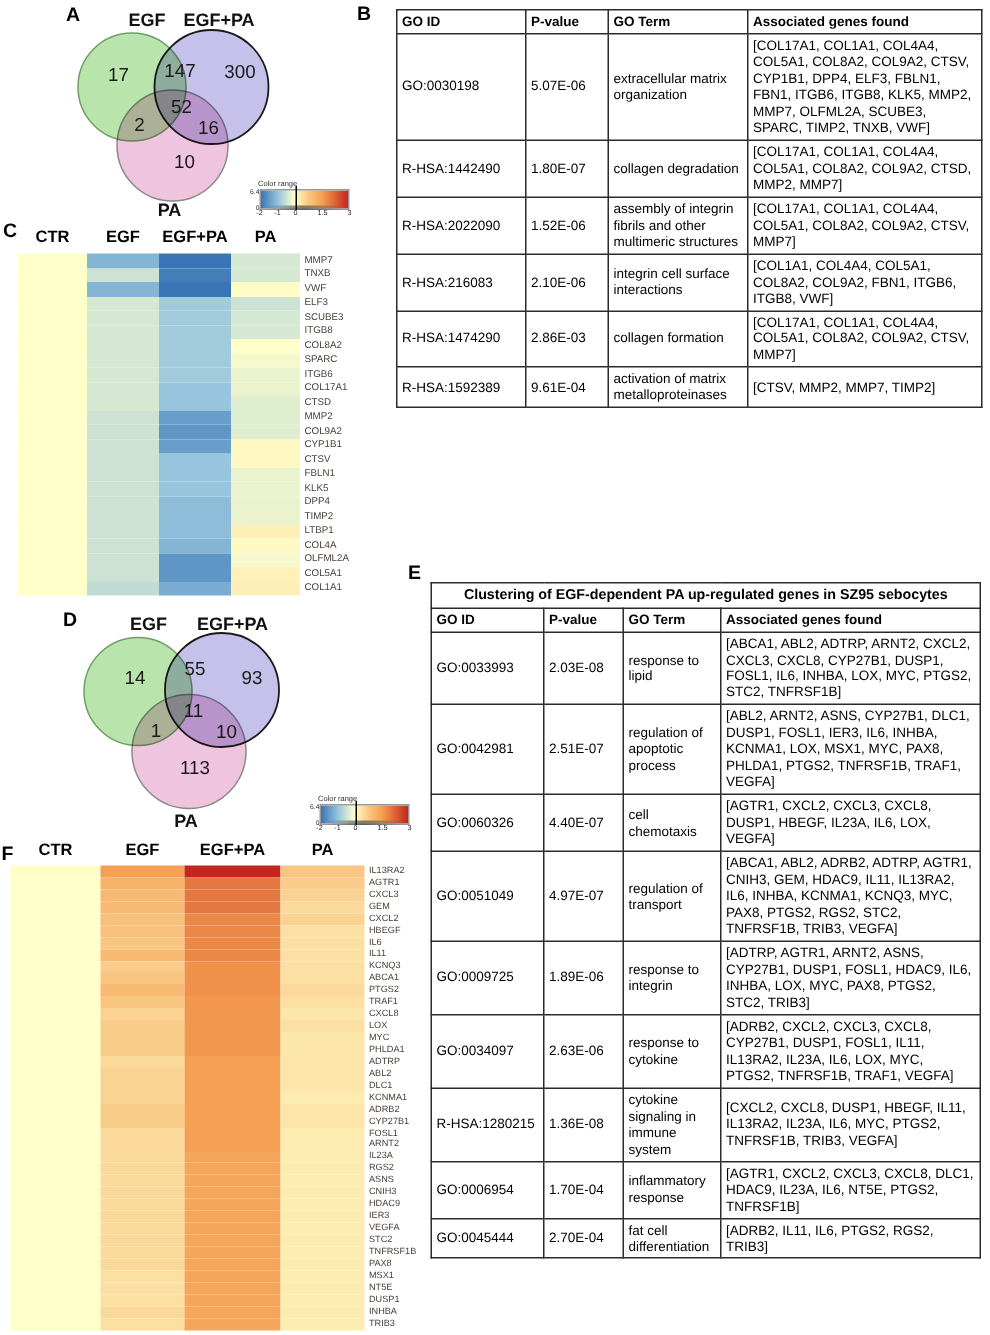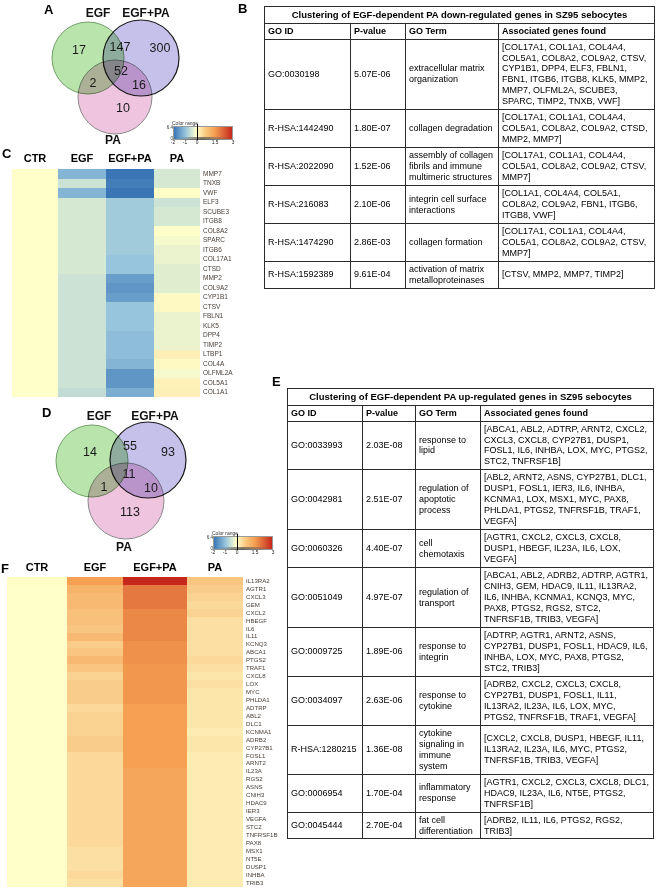--- a/index.html
+++ b/index.html
@@ -594,44 +594,41 @@
 
   <table id="table-b" class="gotable" style="left:264px;top:6px;width:390px">
     <colgroup>
         <col style="width:86px">
         <col style="width:55px">
         <col style="width:93px">
         <col style="width:156px">
       </colgroup>
     <tbody>
         <tr>
-          <td colspan="4" class="t-title">Clustering of EGF-dependent PA down-regulated genes in SZ95 sebocytes</td>
-        </tr>
-        <tr>
           <td class="t-head">GO ID</td>
           <td class="t-head">P-value</td>
           <td class="t-head">GO Term</td>
           <td class="t-head">Associated genes found</td>
         </tr>
         <tr>
           <td>GO:0030198</td>
           <td>5.07E-06</td>
           <td>extracellular matrix organization</td>
           <td>[COL17A1, COL1A1, COL4A4, COL5A1, COL8A2, COL9A2, CTSV, CYP1B1, DPP4, ELF3, FBLN1, FBN1, ITGB6, ITGB8, KLK5, MMP2, MMP7, OLFML2A, SCUBE3, SPARC, TIMP2, TNXB, VWF]</td>
         </tr>
         <tr>
           <td>R-HSA:1442490</td>
           <td>1.80E-07</td>
           <td>collagen degradation</td>
           <td>[COL17A1, COL1A1, COL4A4, COL5A1, COL8A2, COL9A2, CTSD, MMP2, MMP7]</td>
         </tr>
         <tr>
           <td>R-HSA:2022090</td>
           <td>1.52E-06</td>
-          <td>assembly of collagen fibrils and immune multimeric structures</td>
+          <td>assembly of integrin fibrils and other multimeric structures</td>
           <td>[COL17A1, COL1A1, COL4A4, COL5A1, COL8A2, COL9A2, CTSV, MMP7]</td>
         </tr>
         <tr>
           <td>R-HSA:216083</td>
           <td>2.10E-06</td>
           <td>integrin cell surface interactions</td>
           <td>[COL1A1, COL4A4, COL5A1, COL8A2, COL9A2, FBN1, ITGB6, ITGB8, VWF]</td>
         </tr>
         <tr>
           <td>R-HSA:1474290</td>

